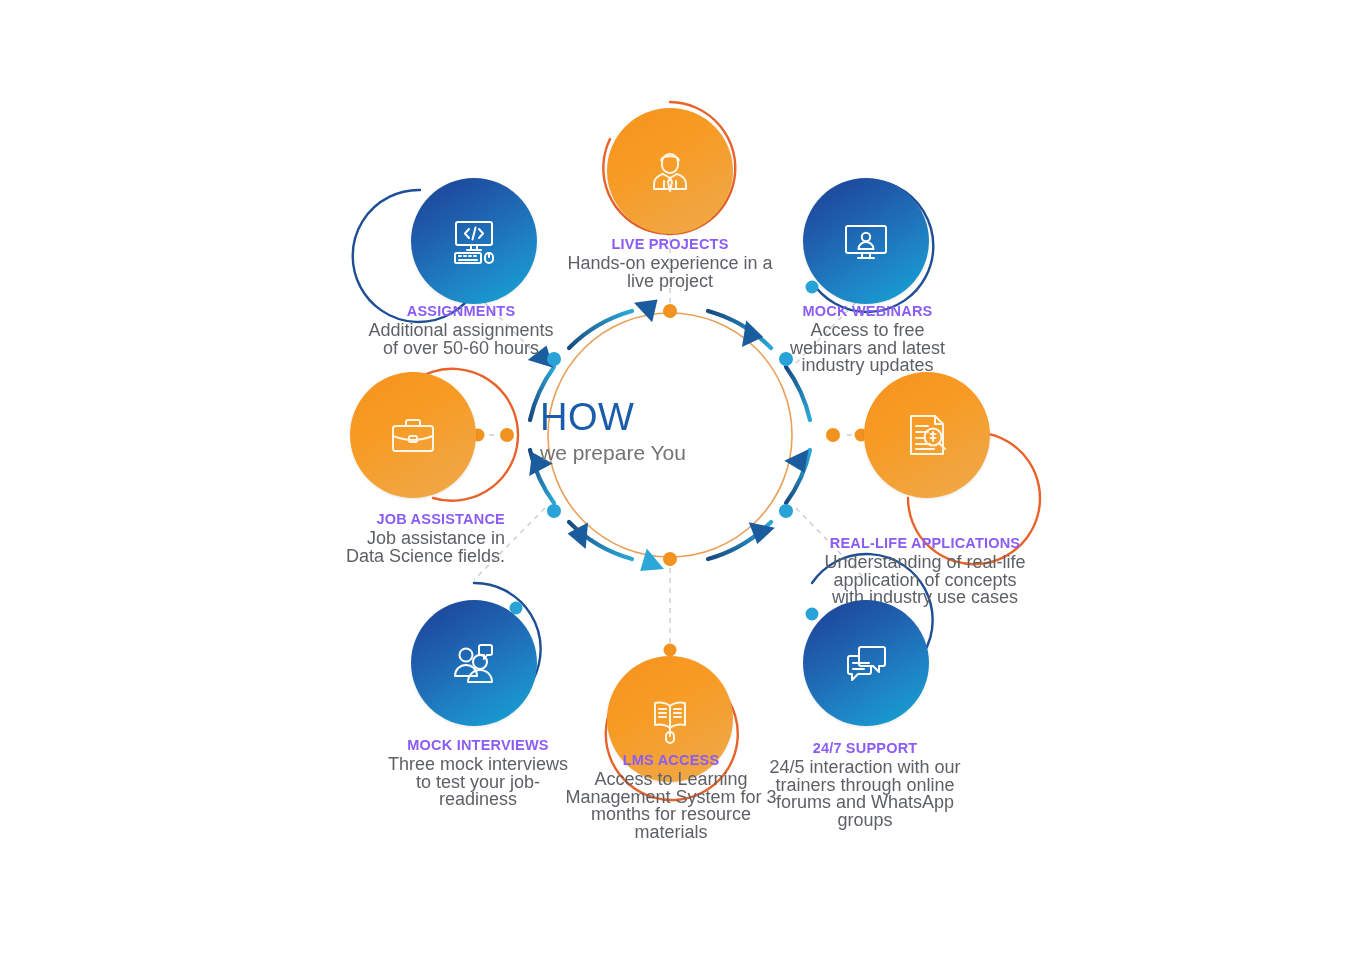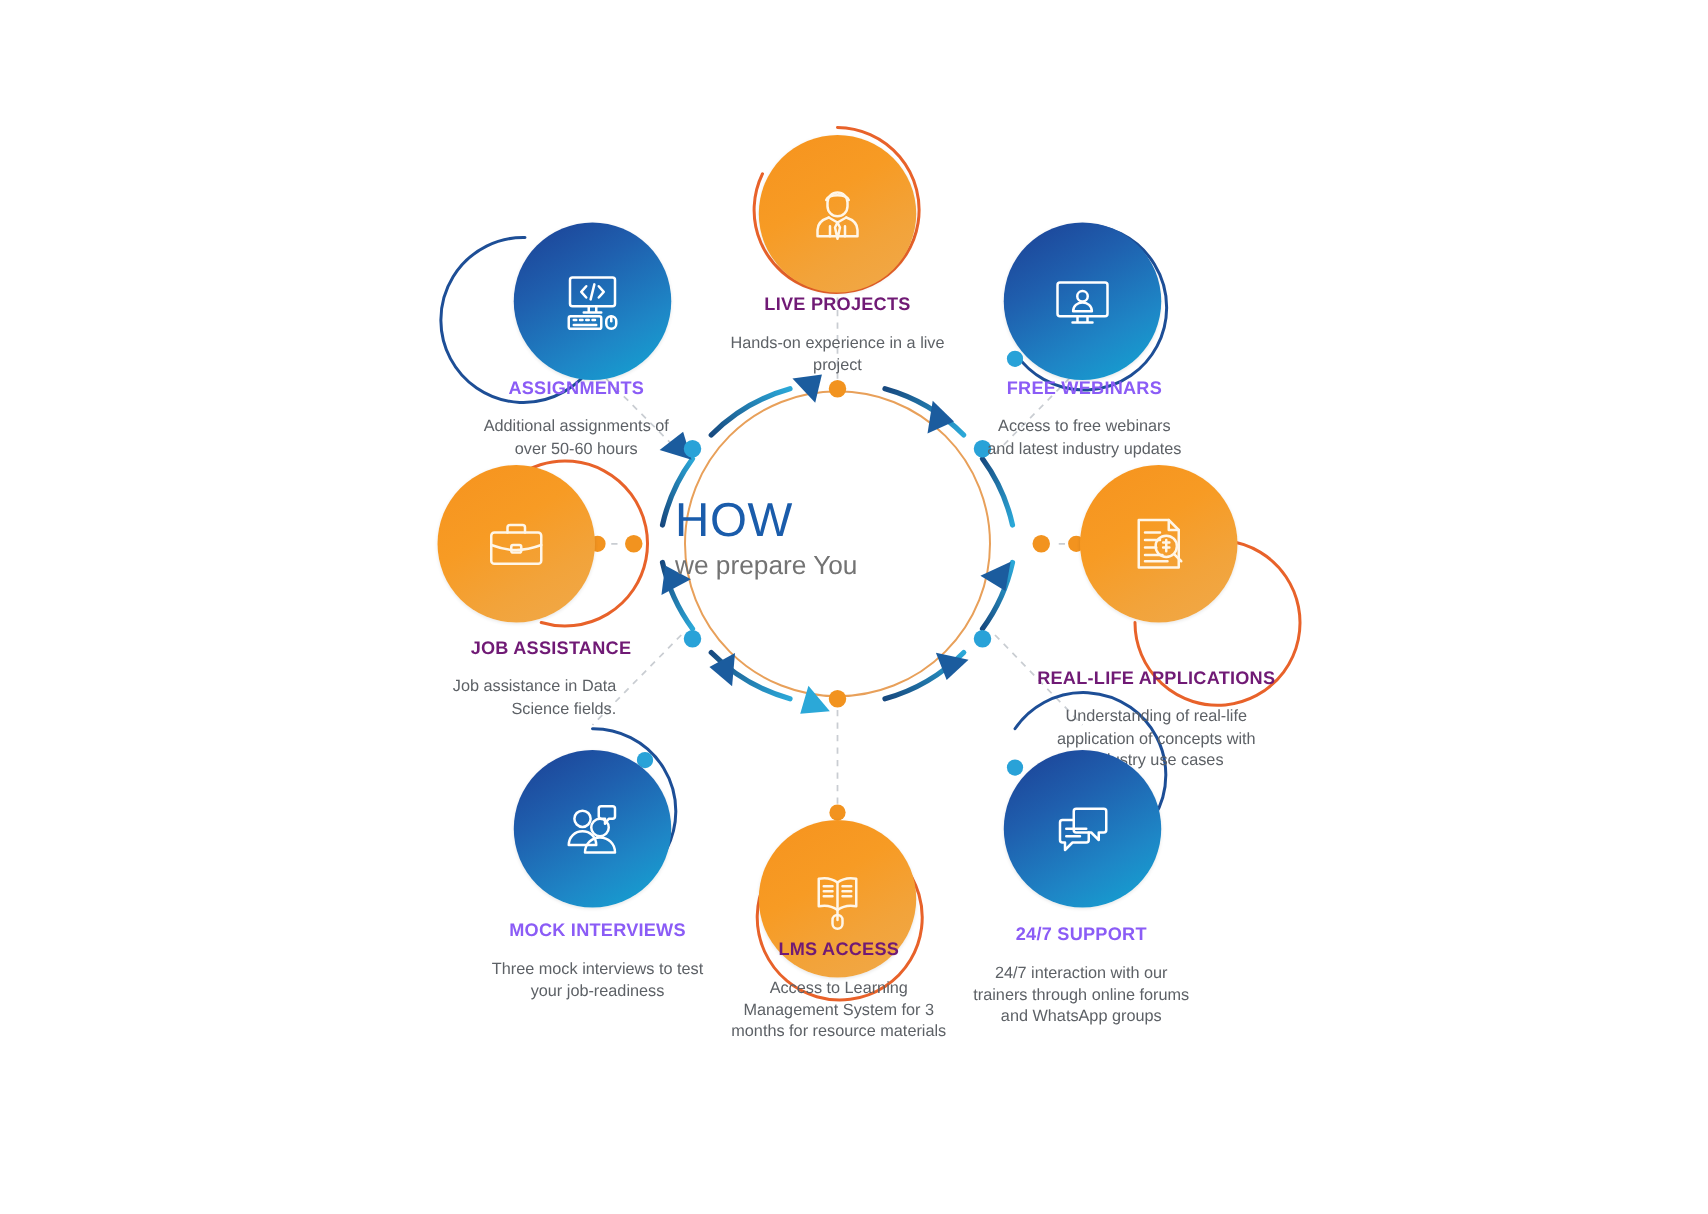--- a/index.html
+++ b/index.html
@@ -19,24 +19,24 @@
   }
   .badge.orange{background:linear-gradient(150deg,#f6931e 0%,#f79b24 40%,#f2a33a 70%,#f0a94a 100%);}
   .badge.blue{background:linear-gradient(150deg,#1c3f94 0%,#1f5fae 35%,#1e86c6 70%,#13a7d4 100%);}
   .badge svg{display:block;}
 
   .label{position:absolute;text-align:center;}
   .label .title{
     font-size:14.5px;font-weight:bold;letter-spacing:.2px;line-height:17px;
     margin:0 0 2px 0;
   }
-  .label .title.navy{color:#701a75;}
+  .label .title.navy{color:#8b5cf6;}
   .label .title.orange{color:#8b5cf6;}
   .label .desc{
-    font-size:13px;color:#5d6166;line-height:17.6px;margin:12px;
+    font-size:18px;color:#5d6166;line-height:17.6px;margin:0;
   }
 
   .center-text{
     position:absolute;width:260px;
   }
   .center-text .how{
     font-size:38px;color:#1a5cab;line-height:42px;letter-spacing:.5px;
   }
   .center-text .sub{
     font-size:21px;color:#737373;line-height:26px;margin-top:2px;
@@ -170,21 +170,21 @@
       <svg width="58" height="58" viewBox="0 0 58 58">
         <g fill="none" stroke="#ffffff" stroke-width="2" stroke-linecap="round" stroke-linejoin="round">
           <rect x="9" y="14" width="40" height="27" rx="2"></rect>
           <circle cx="29" cy="25" r="4.2"></circle>
           <path d="M21.5 37c0-4.3 3.4-7 7.5-7s7.5 2.7 7.5 7z"></path>
           <path d="M25 41v4M33 41v4M21 46h16"></path>
         </g>
       </svg>
     </div>
     <div class="label" style="left:775px;top:303px;width:185px;">
-      <p class="title orange">FREE WEBINARS</p>
+      <p class="title orange">MOCK WEBINARS</p>
       <p class="desc">Access to free webinars and latest industry updates</p>
     </div>
   </div>
 
   <div class="node">
     <div class="badge orange" style="left:864px;top:372px;width:126px;height:126px;">
       <svg width="58" height="58" viewBox="0 0 58 58">
         <g fill="none" stroke="#fff6e8" stroke-width="2" stroke-linecap="round" stroke-linejoin="round">
           <path d="M13 10h24l8 8v30H13z"></path>
           <path d="M37 10v8h8"></path>
@@ -206,21 +206,21 @@
       <svg width="58" height="58" viewBox="0 0 58 58">
         <g fill="none" stroke="#ffffff" stroke-width="2" stroke-linecap="round" stroke-linejoin="round">
           <path d="M24 13h22a2 2 0 0 1 2 2v15a2 2 0 0 1-2 2h-4v6l-6-6H24a2 2 0 0 1-2-2V15a2 2 0 0 1 2-2z"></path>
           <path d="M22 22h-9a2 2 0 0 0-2 2v14a2 2 0 0 0 2 2h2v6l6-6h11a2 2 0 0 0 2-2v-6"></path>
           <path d="M16 29h16M16 35h11"></path>
         </g>
       </svg>
     </div>
     <div class="label" style="left:765px;top:740px;width:200px;text-align:center;">
       <p class="title orange">24/7 SUPPORT</p>
-      <p class="desc">24/7 interaction with our trainers through online forums and WhatsApp groups</p>
+      <p class="desc">24/5 interaction with our trainers through online forums and WhatsApp groups</p>
     </div>
   </div>
 
   <div class="node">
     <div class="badge orange" style="left:607px;top:656px;width:126px;height:126px;">
       <svg width="58" height="58" viewBox="0 0 58 58">
         <g fill="none" stroke="#fff6e8" stroke-width="2" stroke-linecap="round" stroke-linejoin="round">
           <path d="M29 16c-4-3-10-4-15-3v22c5-1 11 0 15 3 4-3 10-4 15-3V13c-5-1-11 0-15 3z"></path>
           <path d="M29 16v22"></path>
           <path d="M18 19h7M18 23h7M18 27h7M33 19h7M33 23h7M33 27h7"></path>

